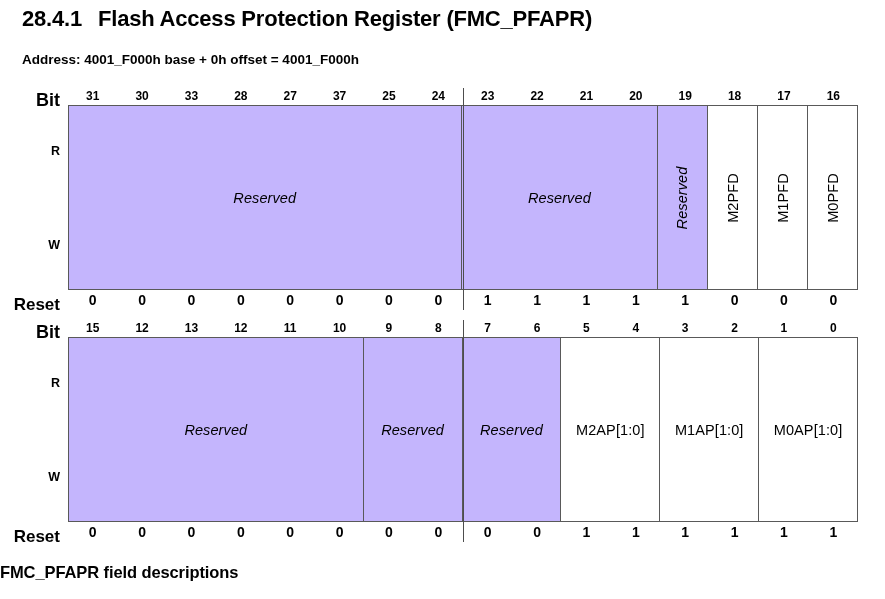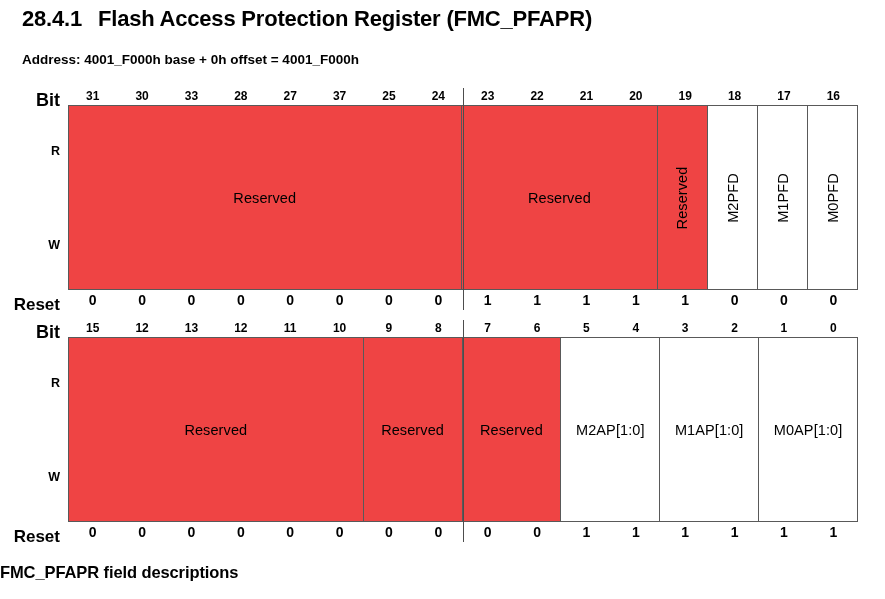--- a/index.html
+++ b/index.html
@@ -111,21 +111,22 @@
     position: relative;
     box-sizing: border-box;
     display: flex;
     align-items: center;
     justify-content: center;
     border-right: 1px solid #595959;
     overflow: hidden;
   }
   .field-cell:last-child { border-right: none; }
   .field-cell.reserved {
-    background: #ef4444;
+    background: #c4b5fd;
+    font-style: italic;
   }
   .field-cell.writable {
     background: #ffffff;
   }
   .field-cell .field-name {
     font-size: 14.5px;
     color: #000;
     white-space: nowrap;
     letter-spacing: 0.1px;
   }

